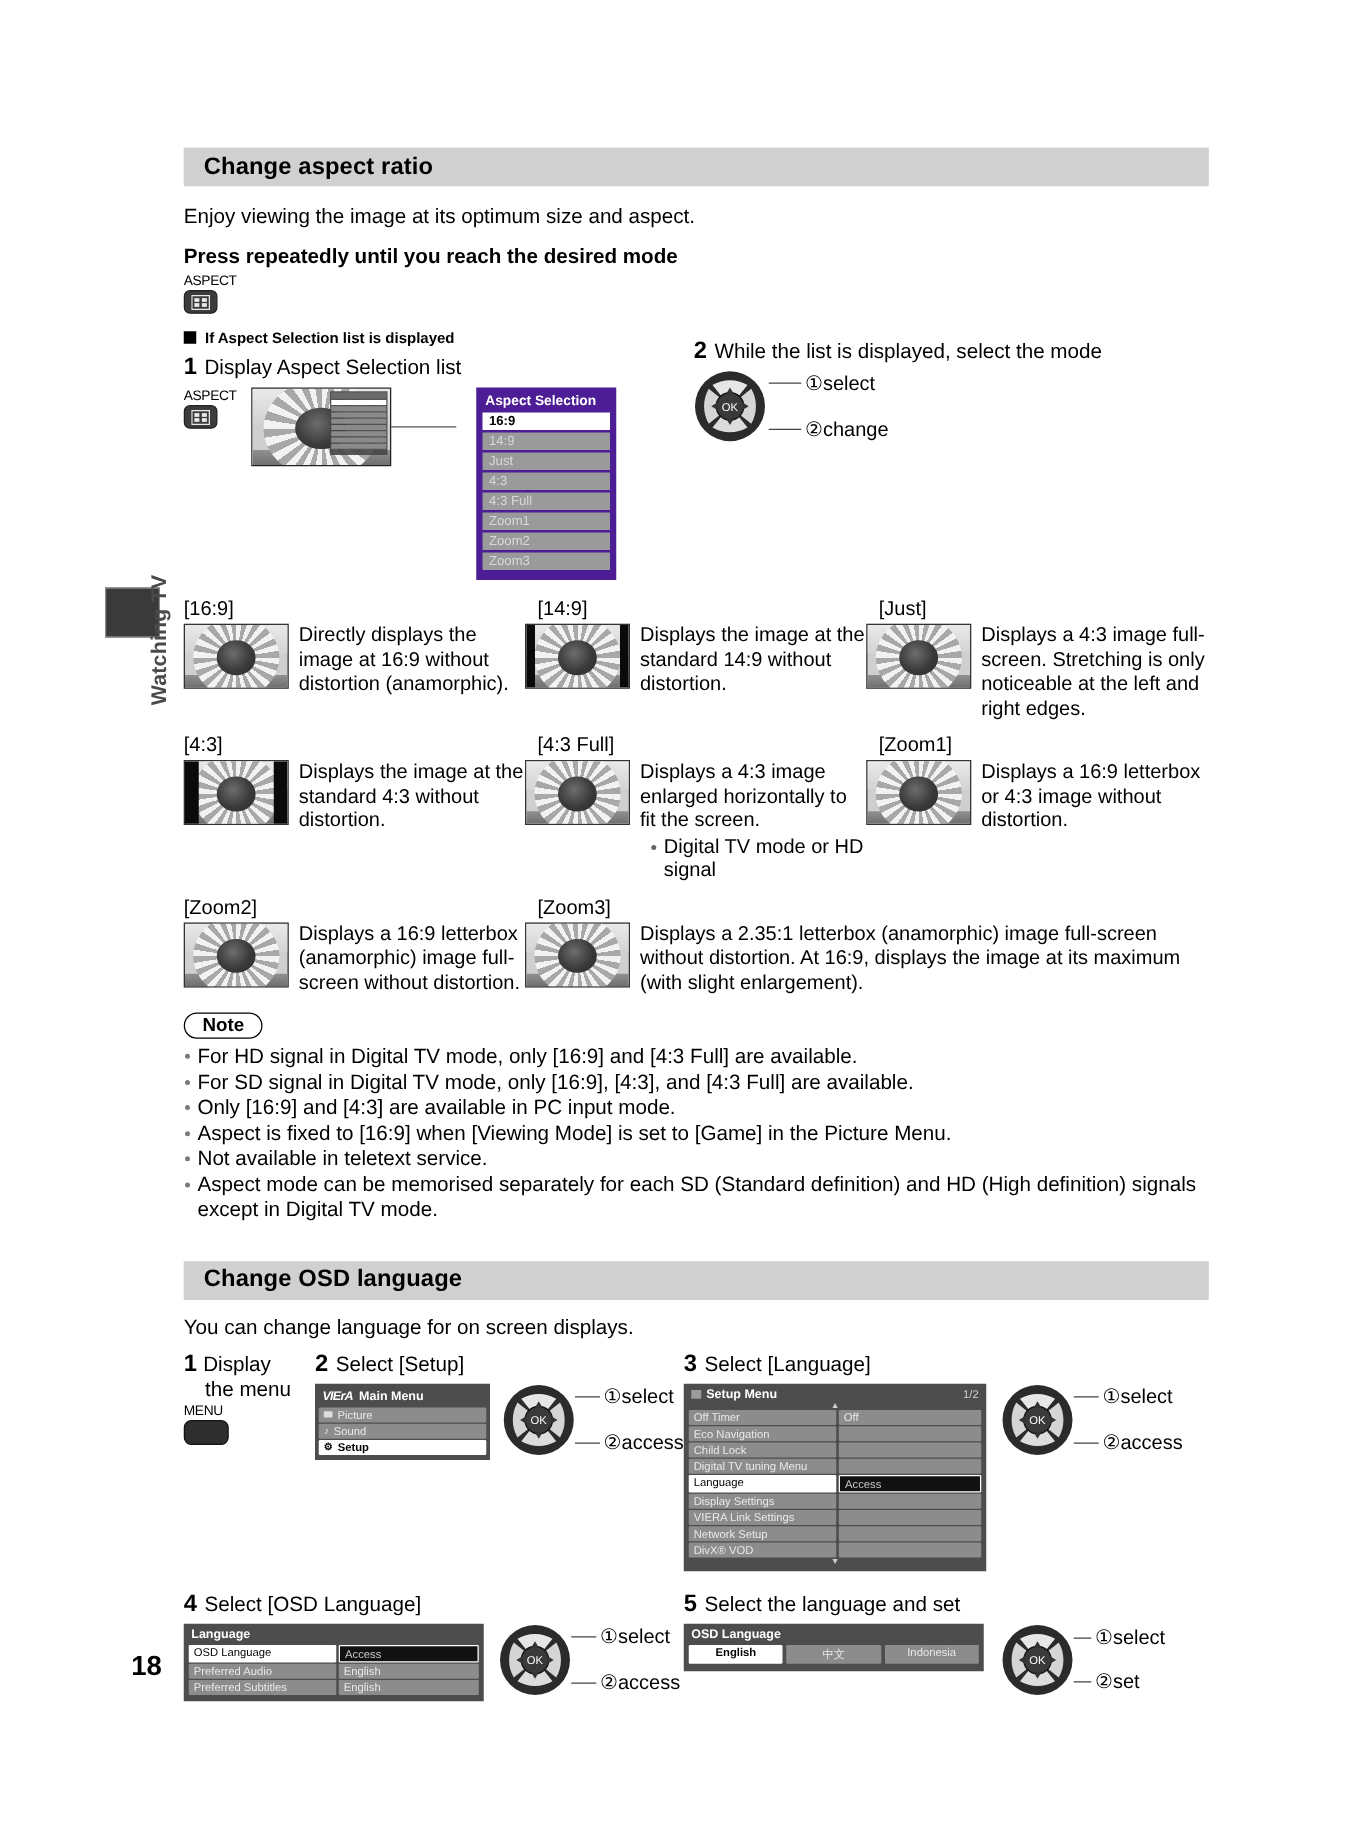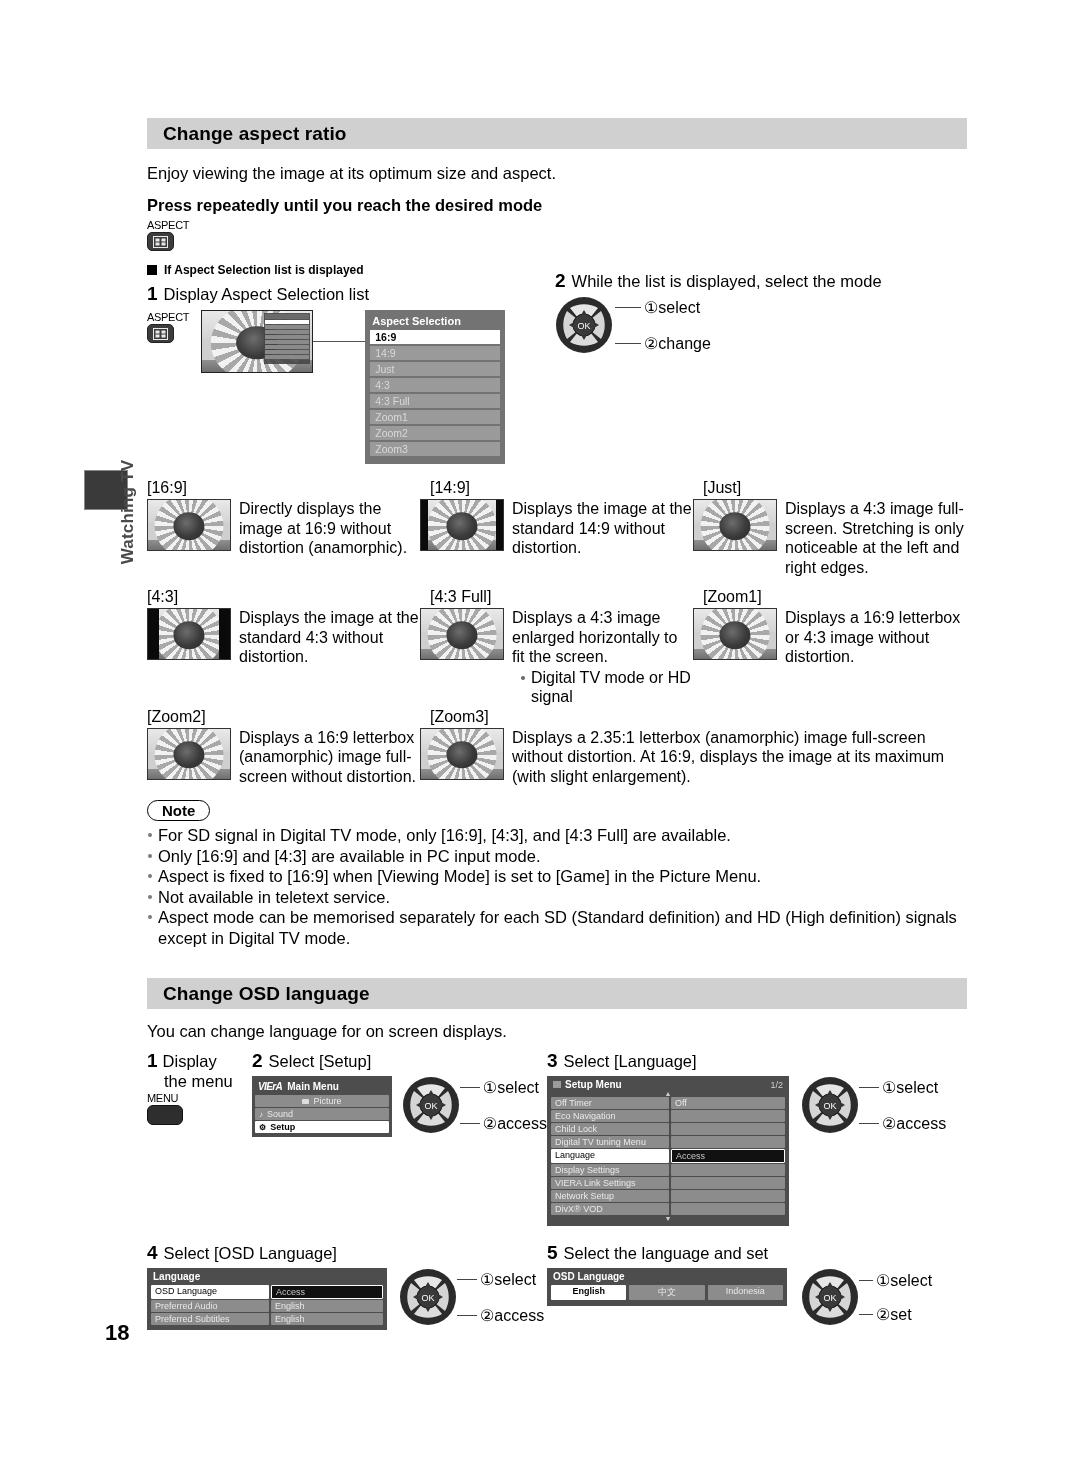--- a/index.html
+++ b/index.html
@@ -69,21 +69,21 @@
   .osd { background:#4d4d4d; color:#fff; font-size:9px; padding:3px; }
   .osd-title { font-weight:bold; padding:2px 3px; font-size:10px; }
   .osd-row {
     background:#8c8c8c; color:#e9e9e9;
     margin:1px 0; padding:1px 4px; font-size:9px;
     border-radius:1px;
   }
   .osd-row.sel { background:#ffffff; color:#000; font-weight:bold; }
 
   
-  .aspect-panel { width:140px; background:#737373; padding:4px 5px 6px 5px; }
+  .aspect-panel { width:112px; background:#4c1d95; padding:4px 5px 6px 5px;margin-left:16px; }
   .aspect-panel .t { color:#fff; font-weight:bold; font-size:11px; padding:1px 2px 3px 2px; }
   .aspect-panel .r {
     background:#9a9a9a; color:#d9d9d9; font-size:10.5px;
     padding:1px 5px; margin-bottom:2px;
   }
   .aspect-panel .r.sel { background:#fff; color:#000; font-weight:bold; }
 
   
   .tvshot { width:112px; height:63px; border:1px solid #222; position:relative; overflow:hidden; }
 
@@ -367,21 +367,21 @@
             <div class="sky"></div>
               <div class="ground"></div>
               <div class="petals"></div>
               <div class="core"></div>
           </div>
           <div class="modedesc">Displays a 16:9 letterbox or 4:3 image without distortion.</div>
         </div>
       </div>
     </div>
 
-    <div style="display:flex;">
+    <div style="display:flex;margin-top:10px;">
       <div style="width:273px;">
         <div class="modecap">[Zoom2]</div>
         <div style="display:flex;gap:8px;margin-top:2px;">
           <div class="flower" style="width:84px;height:52px;flex:0 0 auto;">
             <div class="sky"></div>
               <div class="ground"></div>
               <div class="petals"></div>
               <div class="core"></div>
           </div>
           <div class="modedesc">Displays a 16:9 letterbox (anamorphic) image full-screen without distortion.</div>
@@ -399,20 +399,21 @@
           </div>
           <div class="modedesc">Displays a 2.35:1 letterbox (anamorphic) image full-screen without distortion. At 16:9, displays the image at its maximum (with slight enlargement).</div>
         </div>
       </div>
     </div>
   </div>
 
   <div style="margin-top:14px;">
     <span class="note-pill">Note</span>
     <div style="margin-top:4px;">
+      <div class="note-item">For HD signal in Digital TV mode, only [16:9] and [4:3 Full] are available.</div>
       <div class="note-item">For SD signal in Digital TV mode, only [16:9], [4:3], and [4:3 Full] are available.</div>
       <div class="note-item">Only [16:9] and [4:3] are available in PC input mode.</div>
       <div class="note-item">Aspect is fixed to [16:9] when [Viewing Mode] is set to [Game] in the Picture Menu.</div>
       <div class="note-item">Not available in teletext service.</div>
       <div class="note-item">Aspect mode can be memorised separately for each SD (Standard definition) and HD (High definition) signals except in Digital TV mode.</div>
     </div>
   </div>
 
   <div class="section-bar" style="margin-top:30px;">
     <span>Change OSD language</span>
@@ -439,21 +440,21 @@
         <span class="stepnum">2</span>
         <span class="steptxt">Select [Setup]</span>
       </div>
       <div style="display:flex;align-items:flex-start;margin-top:4px;">
 
         <div class="osd" style="width:152px;">
           <div class="osd-title" style="display:flex;gap:5px;align-items:center;">
             <span style="font-style:italic;font-weight:bold;letter-spacing:-0.6px;">VIErA</span>
             <span>Main Menu</span>
           </div>
-          <div class="osd-row" style="display:flex;gap:4px;align-items:center;justify-content:center;">
+          <div class="osd-row" style="display:flex;gap:4px;align-items:center;">
             <span style="display:inline-block;width:7px;height:5px;background:#ddd;border-radius:1px;"></span>
             <span>Picture</span>
           </div>
           <div class="osd-row" style="display:flex;gap:4px;align-items:center;">
             <span style="display:inline-block;font-size:8px;">♪</span>
             <span>Sound</span>
           </div>
           <div class="osd-row sel" style="display:flex;gap:4px;align-items:center;">
             <span style="display:inline-block;font-size:8px;">⚙</span>
             <span>Setup</span>

